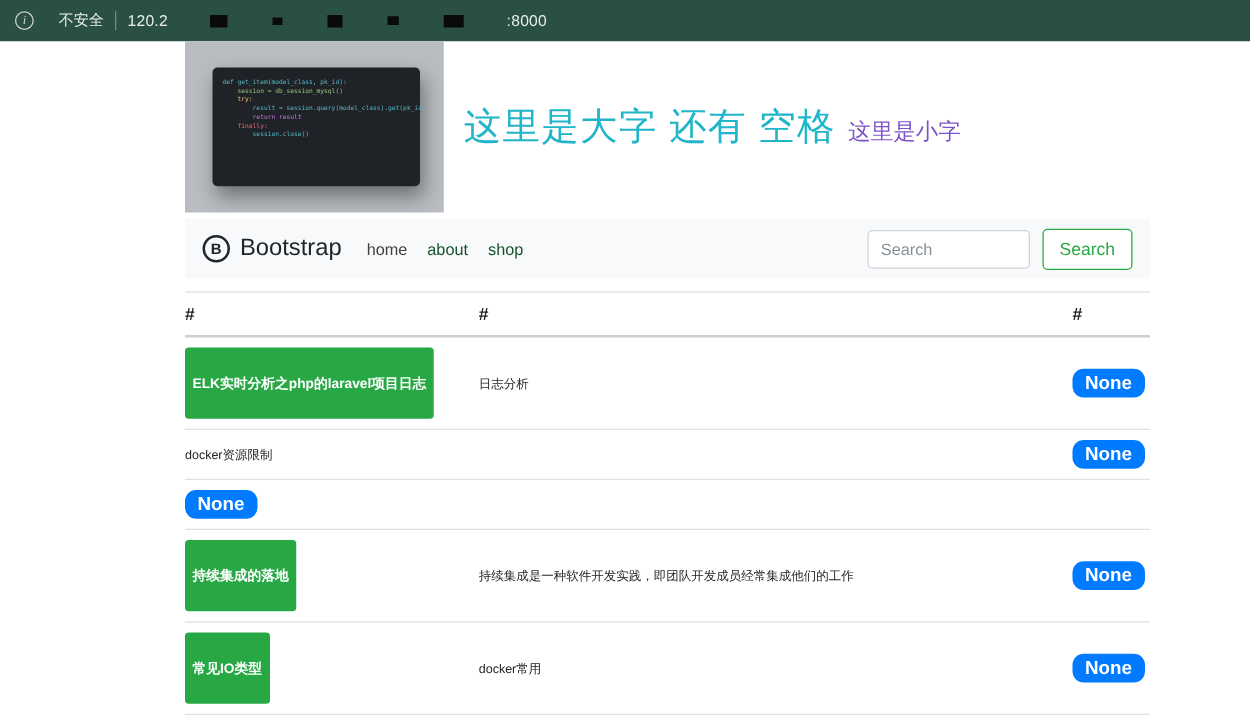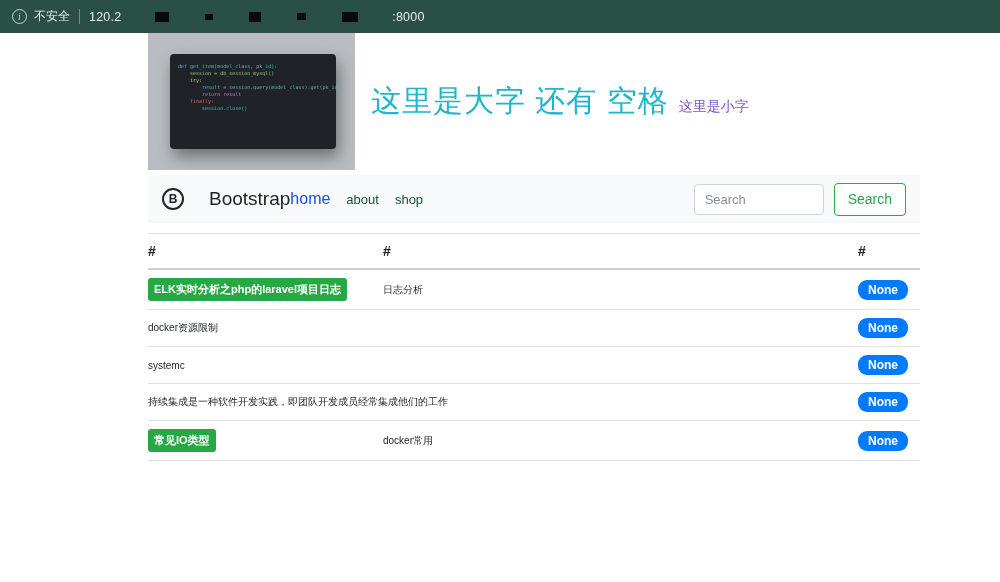--- a/index.html
+++ b/index.html
@@ -1,21 +1,21 @@
 <!DOCTYPE html>
 <html><head>
 <meta charset="utf-8">
 <style>
   * { margin:0; padding:0; box-sizing:border-box; }
   html,body { width:1000px; height:582px; background:#ffffff; font-family:"Liberation Sans","DejaVu Sans",sans-serif; overflow:hidden; }
 
   
   .chrome { height:33px; background:#2a4f44; display:flex; align-items:center; padding:0 12px; color:#e8eeec; }
   .info-icon { width:15px; height:15px; border:1px solid #cfd8d4; border-radius:50%; display:flex; align-items:center; justify-content:center; color:#cfd8d4; font-size:10px; font-family:"Liberation Serif",serif; font-style:italic; flex:none; }
-  .sec-label { font-size:12px; margin-left:7px;text-align:center; }
+  .sec-label { font-size:12px; margin-left:20px;text-align:center; }
   .chrome-divider { width:1px; height:15px; background:rgba(255,255,255,.35); margin:0 9px; }
   .url { font-size:12.5px; display:flex; align-items:center; letter-spacing:.2px;gap:32px; }
   .redact { display:inline-block; background:#0a0a0a; height:10px; margin:0 2px; vertical-align:middle; }
   .r1 { width:14px; } .r2 { width:8px; height:6px; } .r3 { width:12px; } .r4 { width:9px; height:7px; } .r5 { width:16px; }
 
   
   .container { width:772px; margin-left:148px; }
 
   
   .hero { display:flex; align-items:center; }
@@ -24,44 +24,44 @@
   .code-line { font-family:"DejaVu Sans Mono","Liberation Mono",monospace; font-size:5px; line-height:7px; white-space:pre; }
   .code-line:nth-child(1) { color:#56b6c2; }
   .code-line:nth-child(2) { color:#98c379; }
   .code-line:nth-child(3) { color:#e5c07b; }
   .code-line:nth-child(4) { color:#56b6c2; }
   .code-line:nth-child(5) { color:#c678dd; }
   .code-line:nth-child(6) { color:#e06c75; }
   .code-line:nth-child(7) { color:#56b6c2; }
   .hero-text { margin-left:16px; display:flex; align-items:baseline;text-align:right; }
   .hero-big { font-size:30px; color:#20b5c9; font-weight:500; letter-spacing:1px; }
-  .hero-small { font-size:14px; color:#7d52c9; margin-left:10px; }
+  .hero-small { font-size:18px; color:#7d52c9; margin-left:10px; }
 
   
   .navbar { margin-top:5px; background:#f8f9fa; height:48px; display:flex; align-items:center; padding:0 14px; }
   .brand { display:flex; align-items:center; cursor:pointer; }
   .brand-icon { width:22px; height:22px; border:2px solid #212529; border-radius:50%; display:flex; align-items:center; justify-content:center; font-weight:bold; font-size:12px; color:#212529; flex:none; }
-  .brand-text { font-size:19px; color:#212529; margin-left:25px; }
+  .brand-text { font-size:19px; color:#212529; margin-left:8px; }
   .nav-item { cursor:pointer; }
-  .nav-home { font-size:16px; color:#1d4ed8; }
+  .nav-home { margin-left:20px; font-size:13px; color:#404040; }
   .nav-muted { margin-left:16px; font-size:13px; color:#14532d; }
   .nav-spacer { flex:1; }
   .search-input { width:130px; height:31px; border:1px solid #ced4da; border-radius:4px; padding:0 10px; font-size:13px; color:#495057; background:#fff; font-family:inherit; }
   .search-input::placeholder { color:#868e96; }
   .search-btn { margin-left:10px; height:33px; padding:0 13px; background:#ffffff; border:1px solid #28a745; color:#28a745; border-radius:4px; font-size:14px; cursor:pointer; font-family:inherit; }
 
   
   .tbl { margin-top:10px; }
   .thead { display:flex; border-top:1px solid #dee2e6; border-bottom:2px solid #ccd0d4; padding:9px 0; font-weight:bold; font-size:14px; color:#212529; }
   .trow { display:flex; align-items:center; border-bottom:1px solid #dee2e6; padding:8px 0; }
   .col1 { width:235px; flex:none; }
   .col2 { flex:1; }
   .col3 { width:62px; flex:none; }
-  .tag-badge { display:inline-block; background:#28a745; color:#fff; font-size:11px; font-weight:bold; padding:4px 6px; border-radius:3px; cursor:pointer; }
-  .none-pill { display:inline-block; background:#007bff; color:#fff; font-size:12px; font-weight:bold; padding:3px 10px; border-radius:9px; cursor:pointer; }
+  .tag-badge { display:inline-block; background:#28a745; color:#fff; font-size:11px; font-weight:bold; padding:21px 6px; border-radius:3px; cursor:pointer; }
+  .none-pill { display:inline-block; background:#007bff; color:#fff; font-size:15px; font-weight:bold; padding:3px 10px; border-radius:9px; cursor:pointer; }
   .title-cell { font-size:10px; color:#212529; }
 </style>
 </head>
 <body>
 
 <div class="chrome">
   <span class="info-icon">i</span>
   <span class="sec-label">不安全</span>
   <span class="chrome-divider"></span>
   <span class="url">
@@ -120,25 +120,25 @@
       <div class="col2 title-cell">日志分析</div>
       <div class="col3"><span class="none-pill">None</span></div>
     </div>
 
     <div class="trow">
       <div class="col2 title-cell">docker资源限制</div>
       <div class="col3"><span class="none-pill">None</span></div>
     </div>
 
     <div class="trow">
-      <div class="col2 title-cell">systemc</div>
       <div class="col3"><span class="none-pill">None</span></div>
     </div>
 
     <div class="trow">
+      <div class="col1"><span class="tag-badge">持续集成的落地</span></div>
       <div class="col2 title-cell">持续集成是一种软件开发实践，即团队开发成员经常集成他们的工作</div>
       <div class="col3"><span class="none-pill">None</span></div>
     </div>
 
     <div class="trow">
       <div class="col1"><span class="tag-badge">常见IO类型</span></div>
       <div class="col2 title-cell">docker常用</div>
       <div class="col3"><span class="none-pill">None</span></div>
     </div>
   </div>

